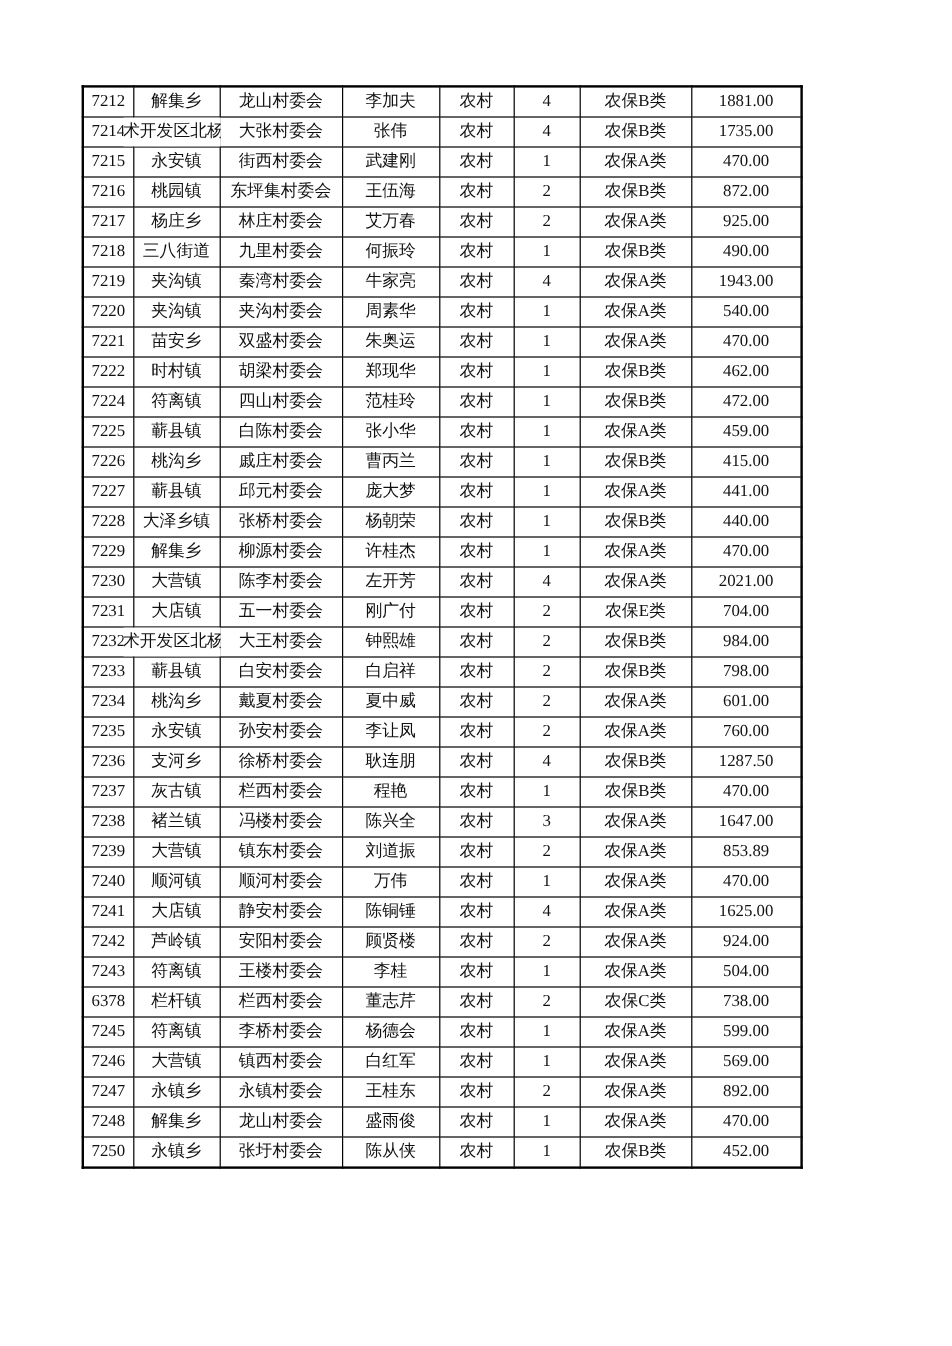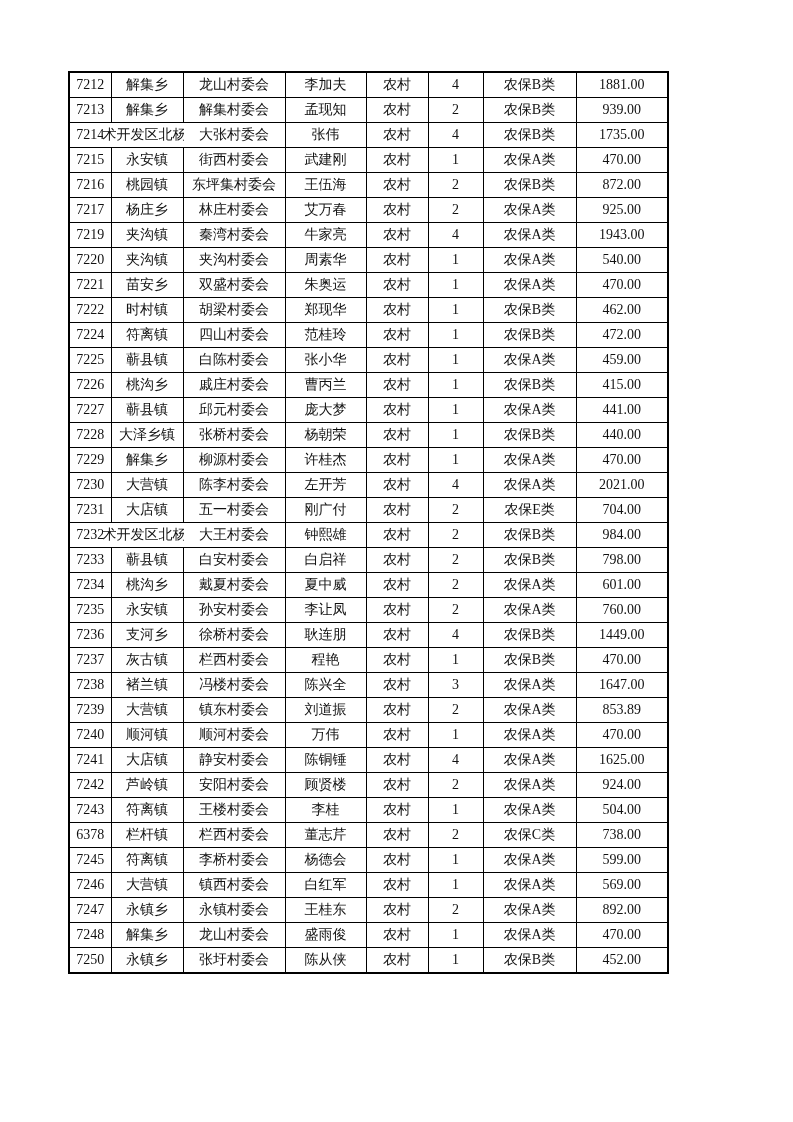--- a/index.html
+++ b/index.html
@@ -85,46 +85,20 @@
           </td>
           <td>
             <div class="c">农保B类</div>
           </td>
           <td>
             <div class="c">1881.00</div>
           </td>
         </tr>
         <tr>
           <td>
-            <div class="c">7213</div>
-          </td>
-          <td>
-            <div class="c">解集乡</div>
-          </td>
-          <td>
-            <div class="c">解集村委会</div>
-          </td>
-          <td>
-            <div class="c">孟现知</div>
-          </td>
-          <td>
-            <div class="c">农村</div>
-          </td>
-          <td>
-            <div class="c">2</div>
-          </td>
-          <td>
-            <div class="c">农保B类</div>
-          </td>
-          <td>
-            <div class="c">939.00</div>
-          </td>
-        </tr>
-        <tr>
-          <td>
             <div class="c">7214</div>
           </td>
           <td class="ovl">
             <div class="c clip-town">术开发区北杨寨</div>
           </td>
           <td>
             <div class="c">大张村委会</div>
           </td>
           <td>
             <div class="c">张伟</div>
@@ -215,20 +189,46 @@
           </td>
           <td>
             <div class="c">农保A类</div>
           </td>
           <td>
             <div class="c">925.00</div>
           </td>
         </tr>
         <tr>
           <td>
+            <div class="c">7218</div>
+          </td>
+          <td>
+            <div class="c">三八街道</div>
+          </td>
+          <td>
+            <div class="c">九里村委会</div>
+          </td>
+          <td>
+            <div class="c">何振玲</div>
+          </td>
+          <td>
+            <div class="c">农村</div>
+          </td>
+          <td>
+            <div class="c">1</div>
+          </td>
+          <td>
+            <div class="c">农保B类</div>
+          </td>
+          <td>
+            <div class="c">490.00</div>
+          </td>
+        </tr>
+        <tr>
+          <td>
             <div class="c">7219</div>
           </td>
           <td>
             <div class="c">夹沟镇</div>
           </td>
           <td>
             <div class="c">秦湾村委会</div>
           </td>
           <td>
             <div class="c">牛家亮</div>
@@ -652,21 +652,21 @@
           <td>
             <div class="c">农村</div>
           </td>
           <td>
             <div class="c">4</div>
           </td>
           <td>
             <div class="c">农保B类</div>
           </td>
           <td>
-            <div class="c">1449.00</div>
+            <div class="c">1287.50</div>
           </td>
         </tr>
         <tr>
           <td>
             <div class="c">7237</div>
           </td>
           <td>
             <div class="c">灰古镇</div>
           </td>
           <td>

